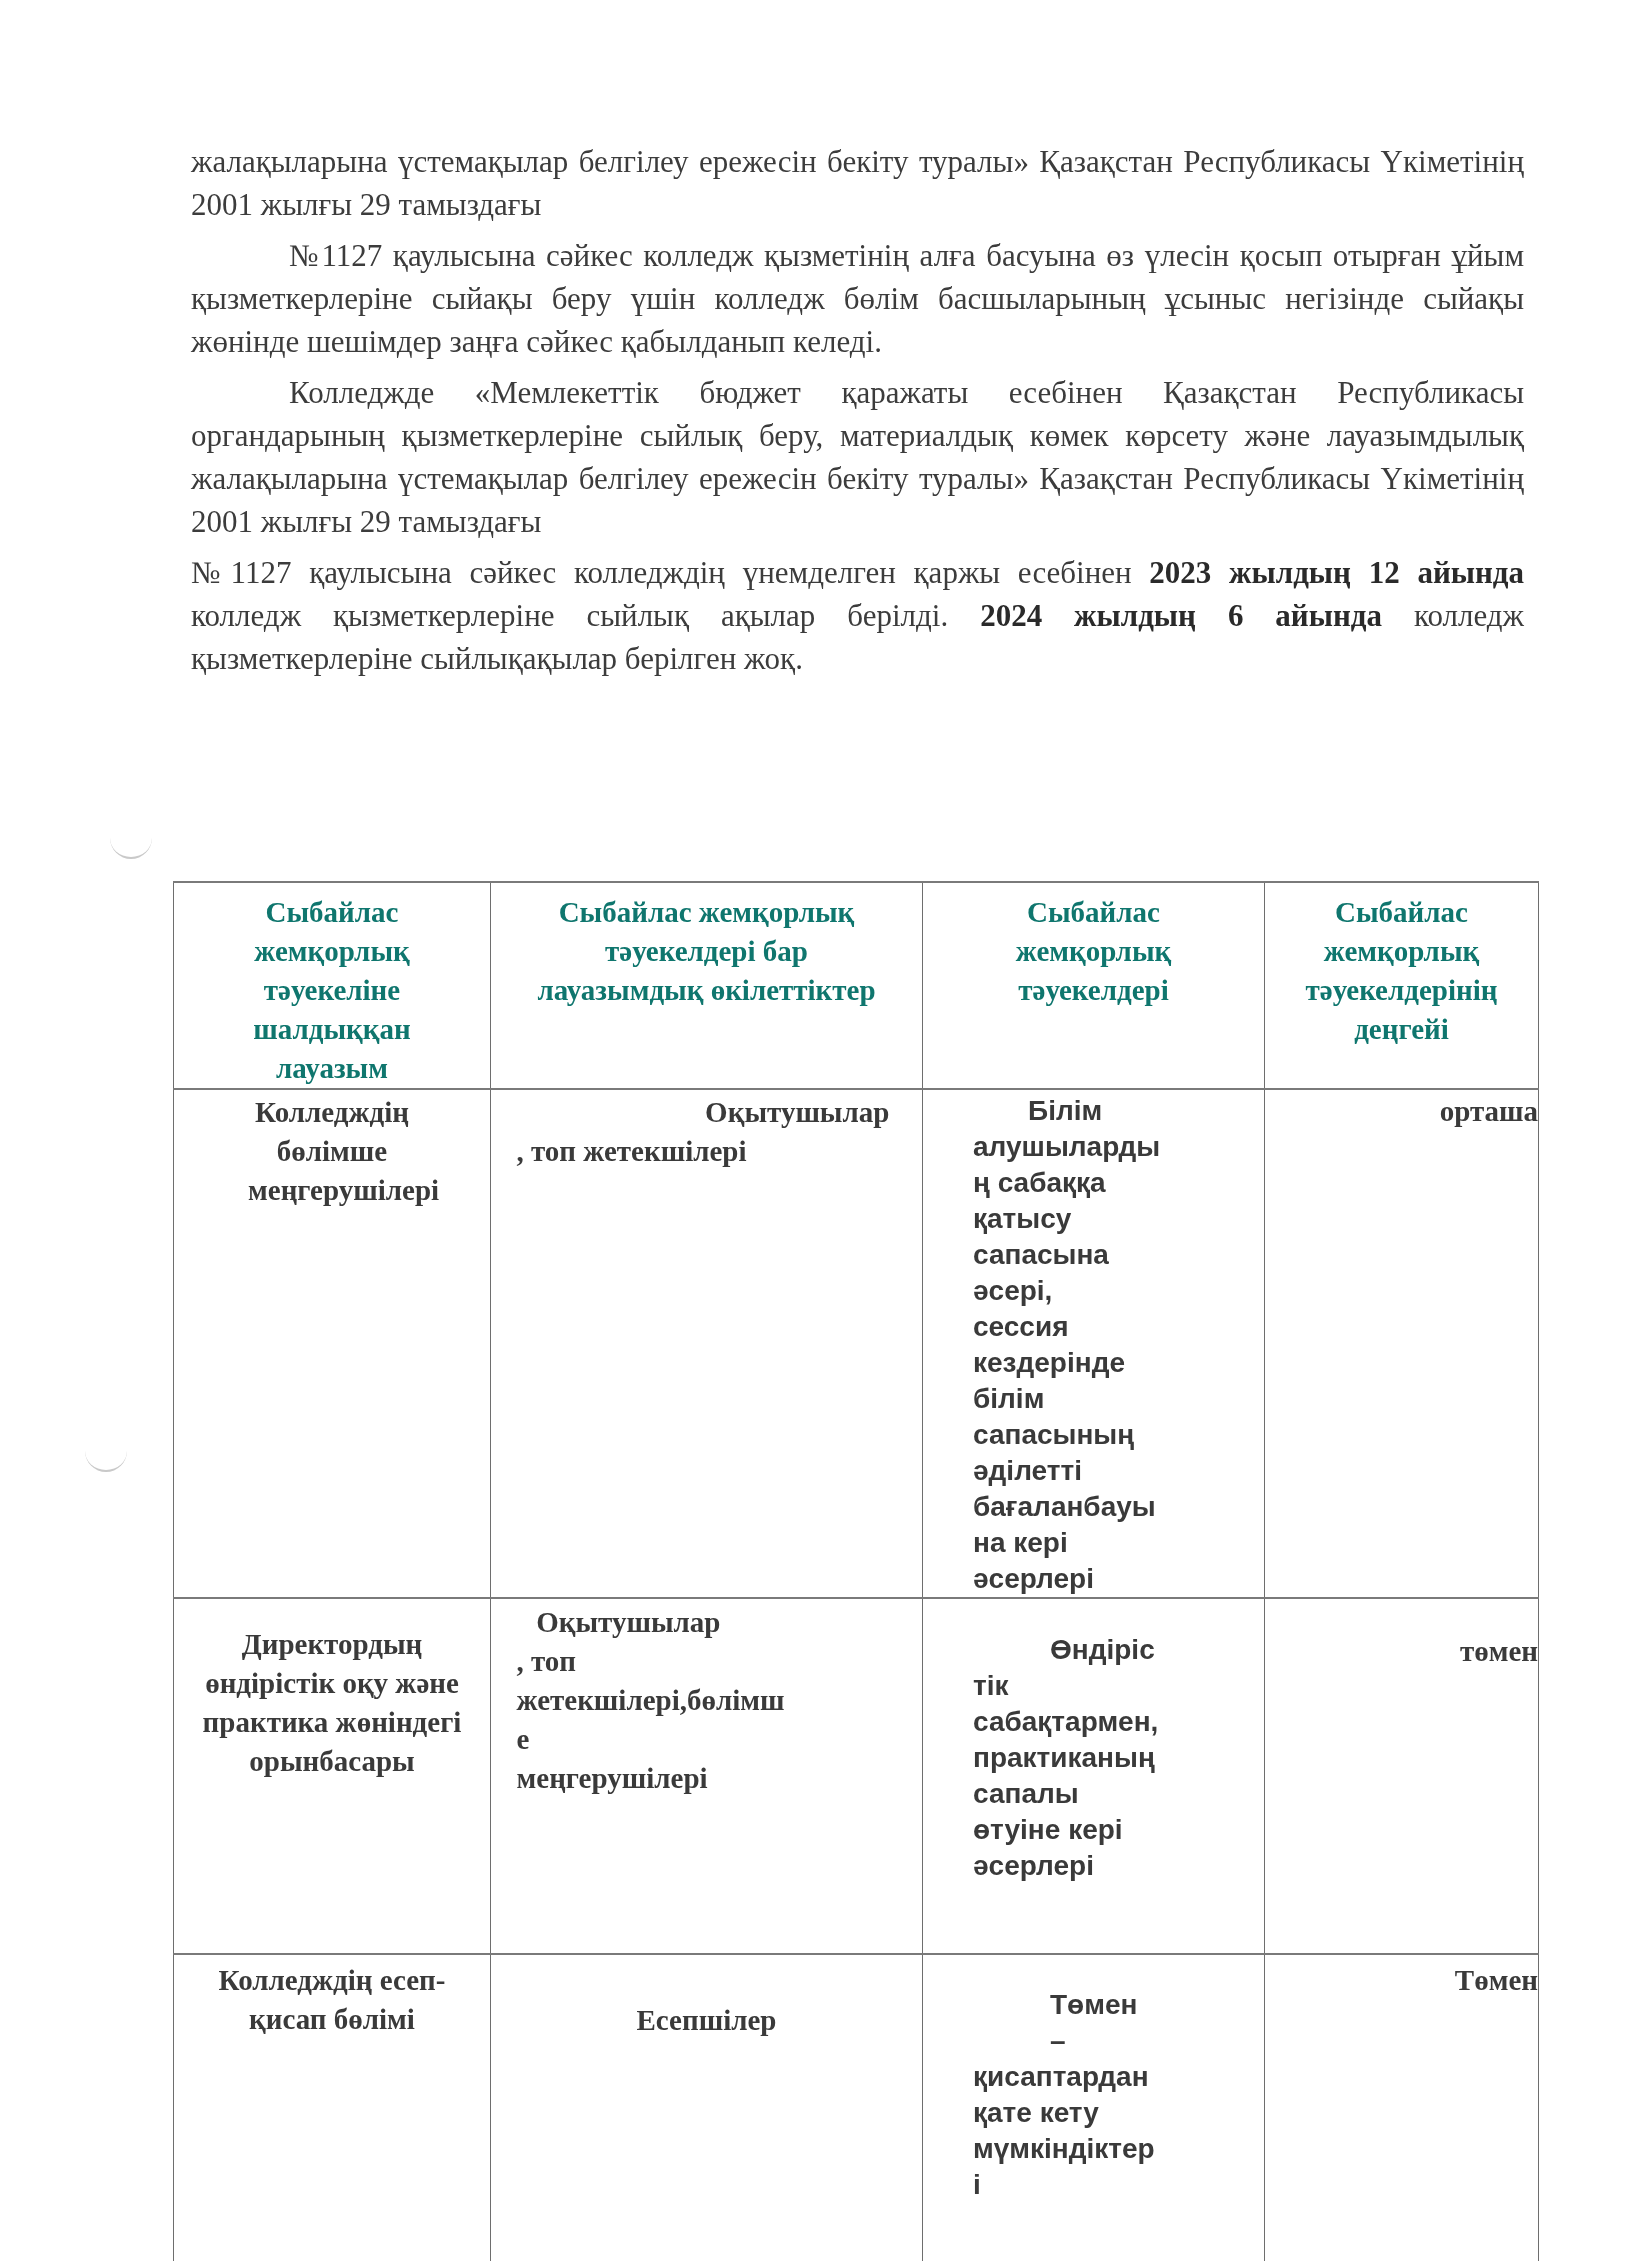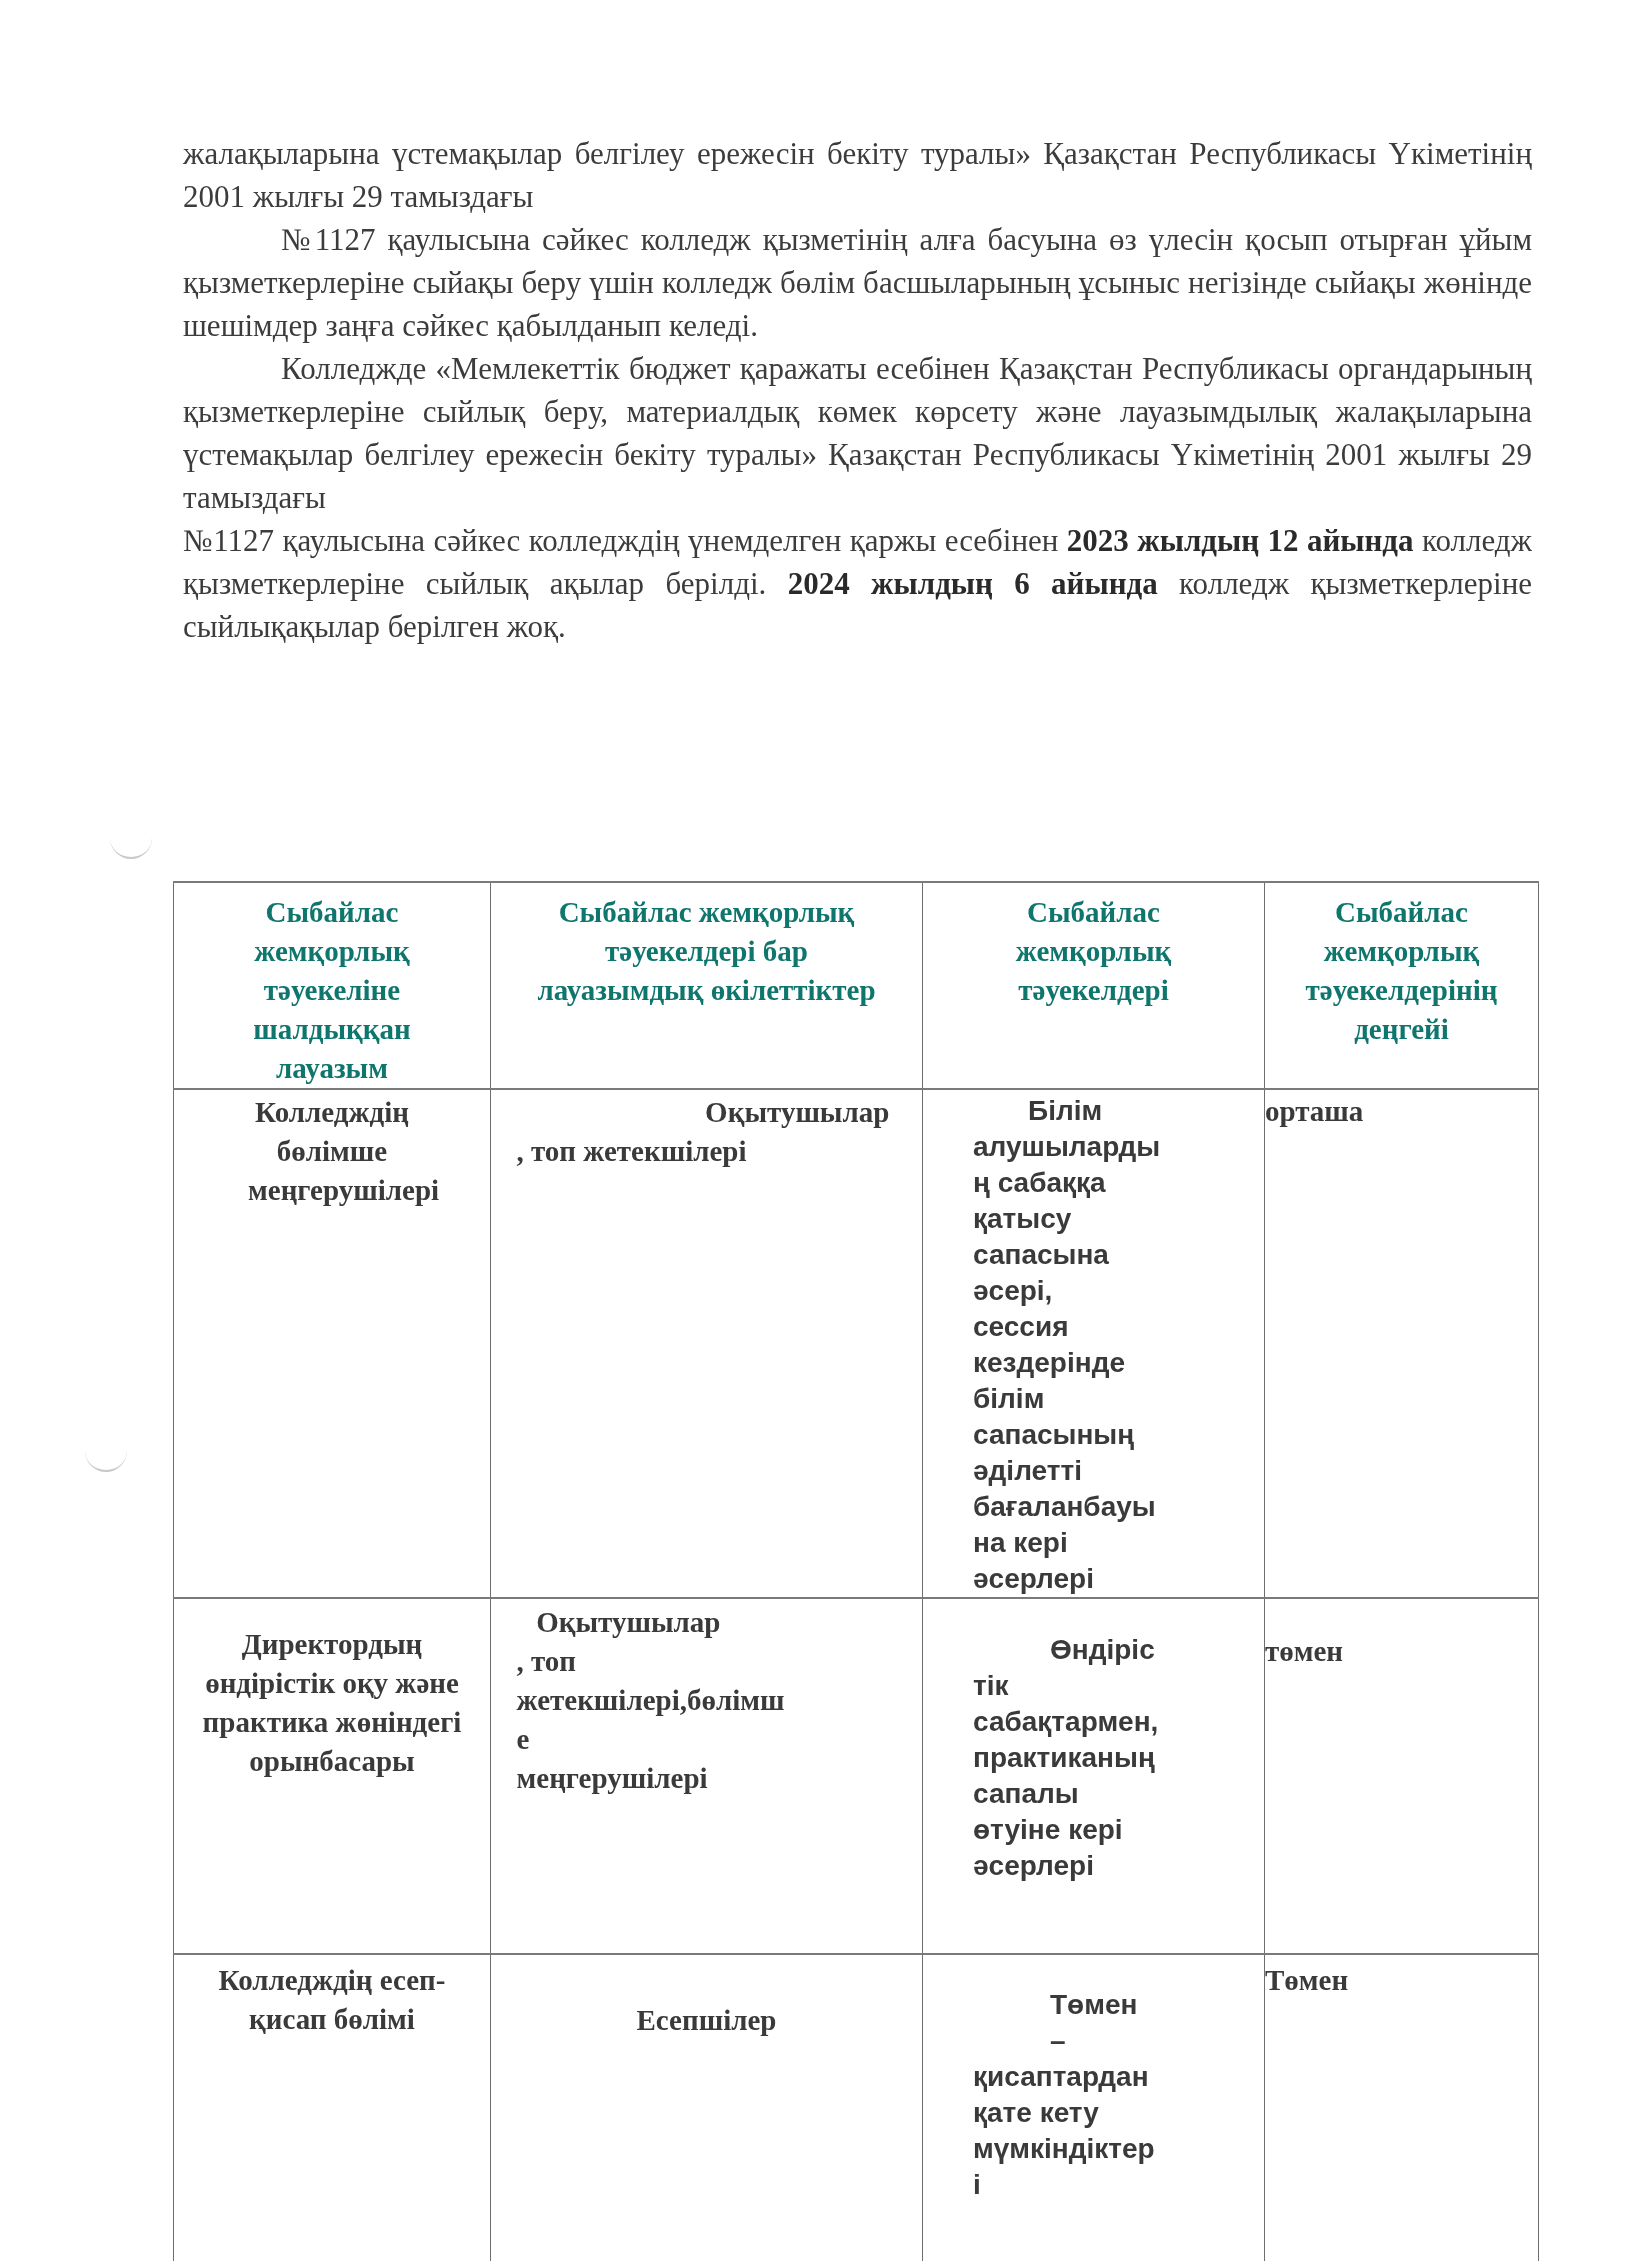--- a/index.html
+++ b/index.html
@@ -27,21 +27,21 @@
     position: absolute;
     left: 183px;
     top: 132px;
     width: 1349px;
     font-size: 31px;
     line-height: 43px;
     text-align: justify;
     color: #3c3c3c;
   }
   .text-block p {
-    margin: 0;
+    margin: 8px;
   }
   .indent {
     text-indent: 98px;
   }
   .bold {
     font-weight: bold;
     color: #2a2a2a;
   }
   .section-title {
     position: absolute;
@@ -123,21 +123,21 @@
     font-family: "Liberation Sans", "DejaVu Sans", sans-serif;
     font-size: 28px;
     line-height: 36px;
     text-align: left;
   }
   .c3-first {
     display: block;
     padding-left: 55px;
   }
   .c4-text {
-    text-align: left;
+    text-align: right;
   }
   .h-row1 { height: 494px; }
   .h-row2 { height: 356px; }
   .h-row3 { height: 316px; }
 </style>
 </head>
 <body>
 
 <div class="page">
 

